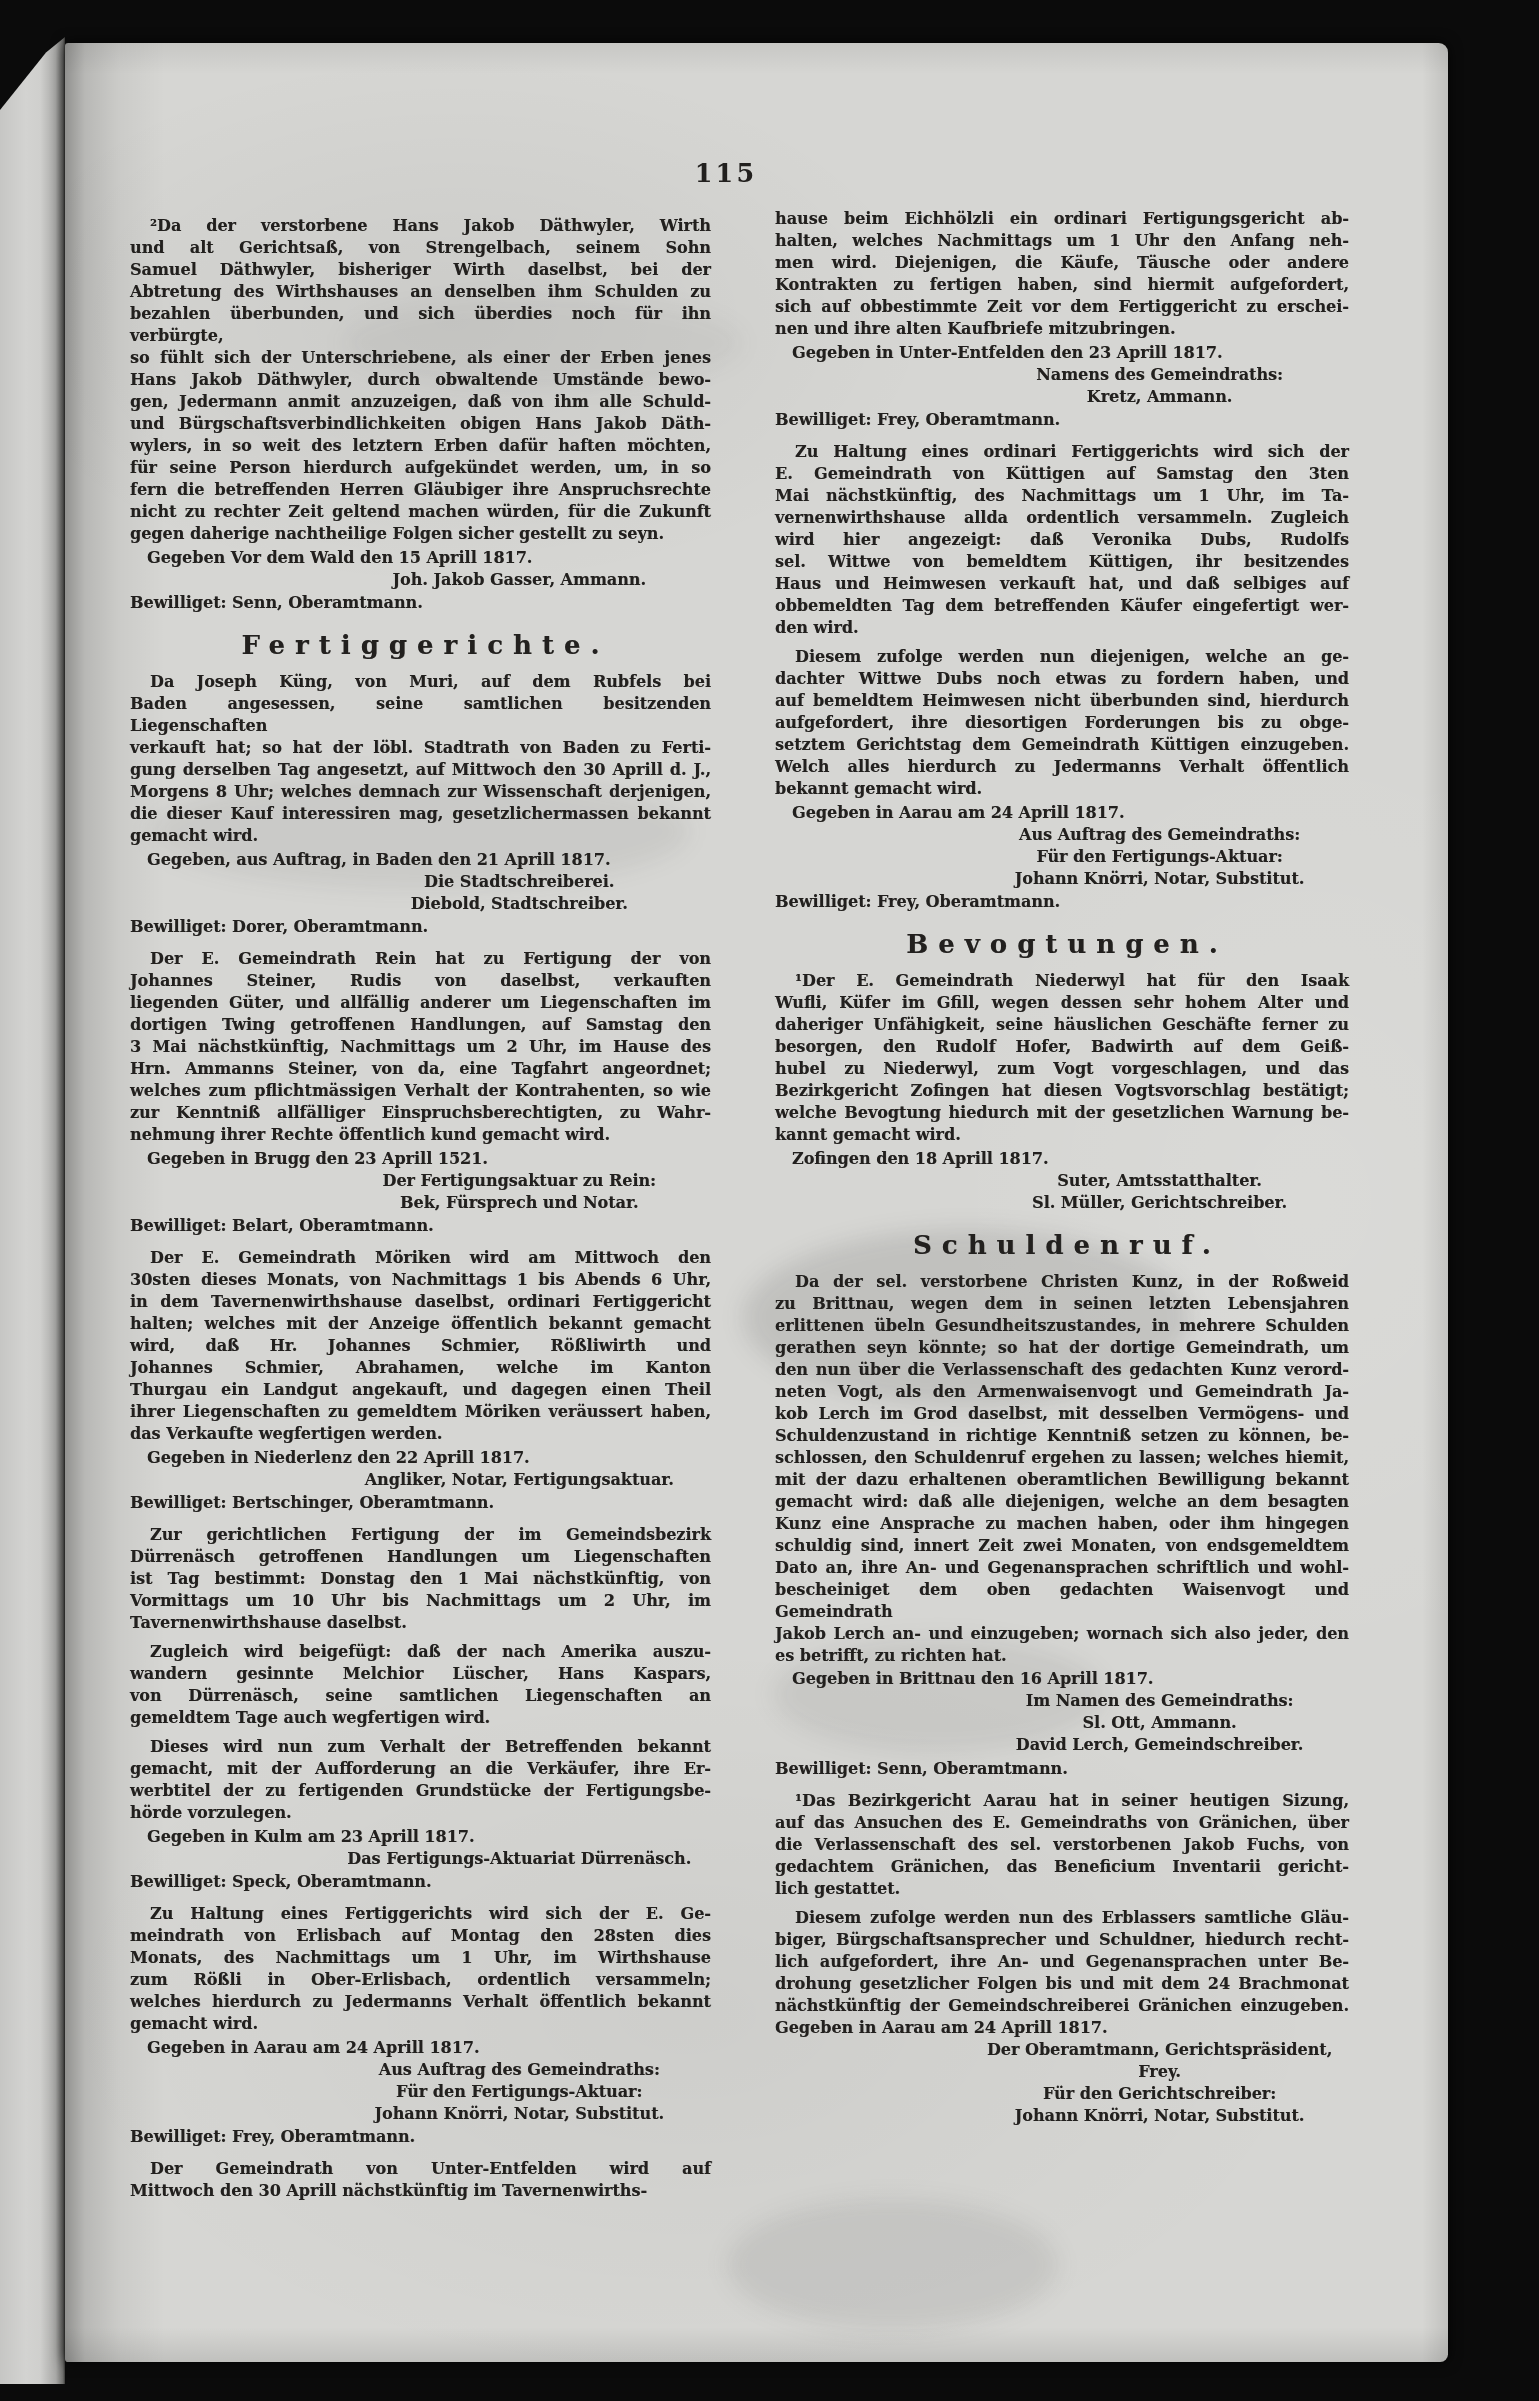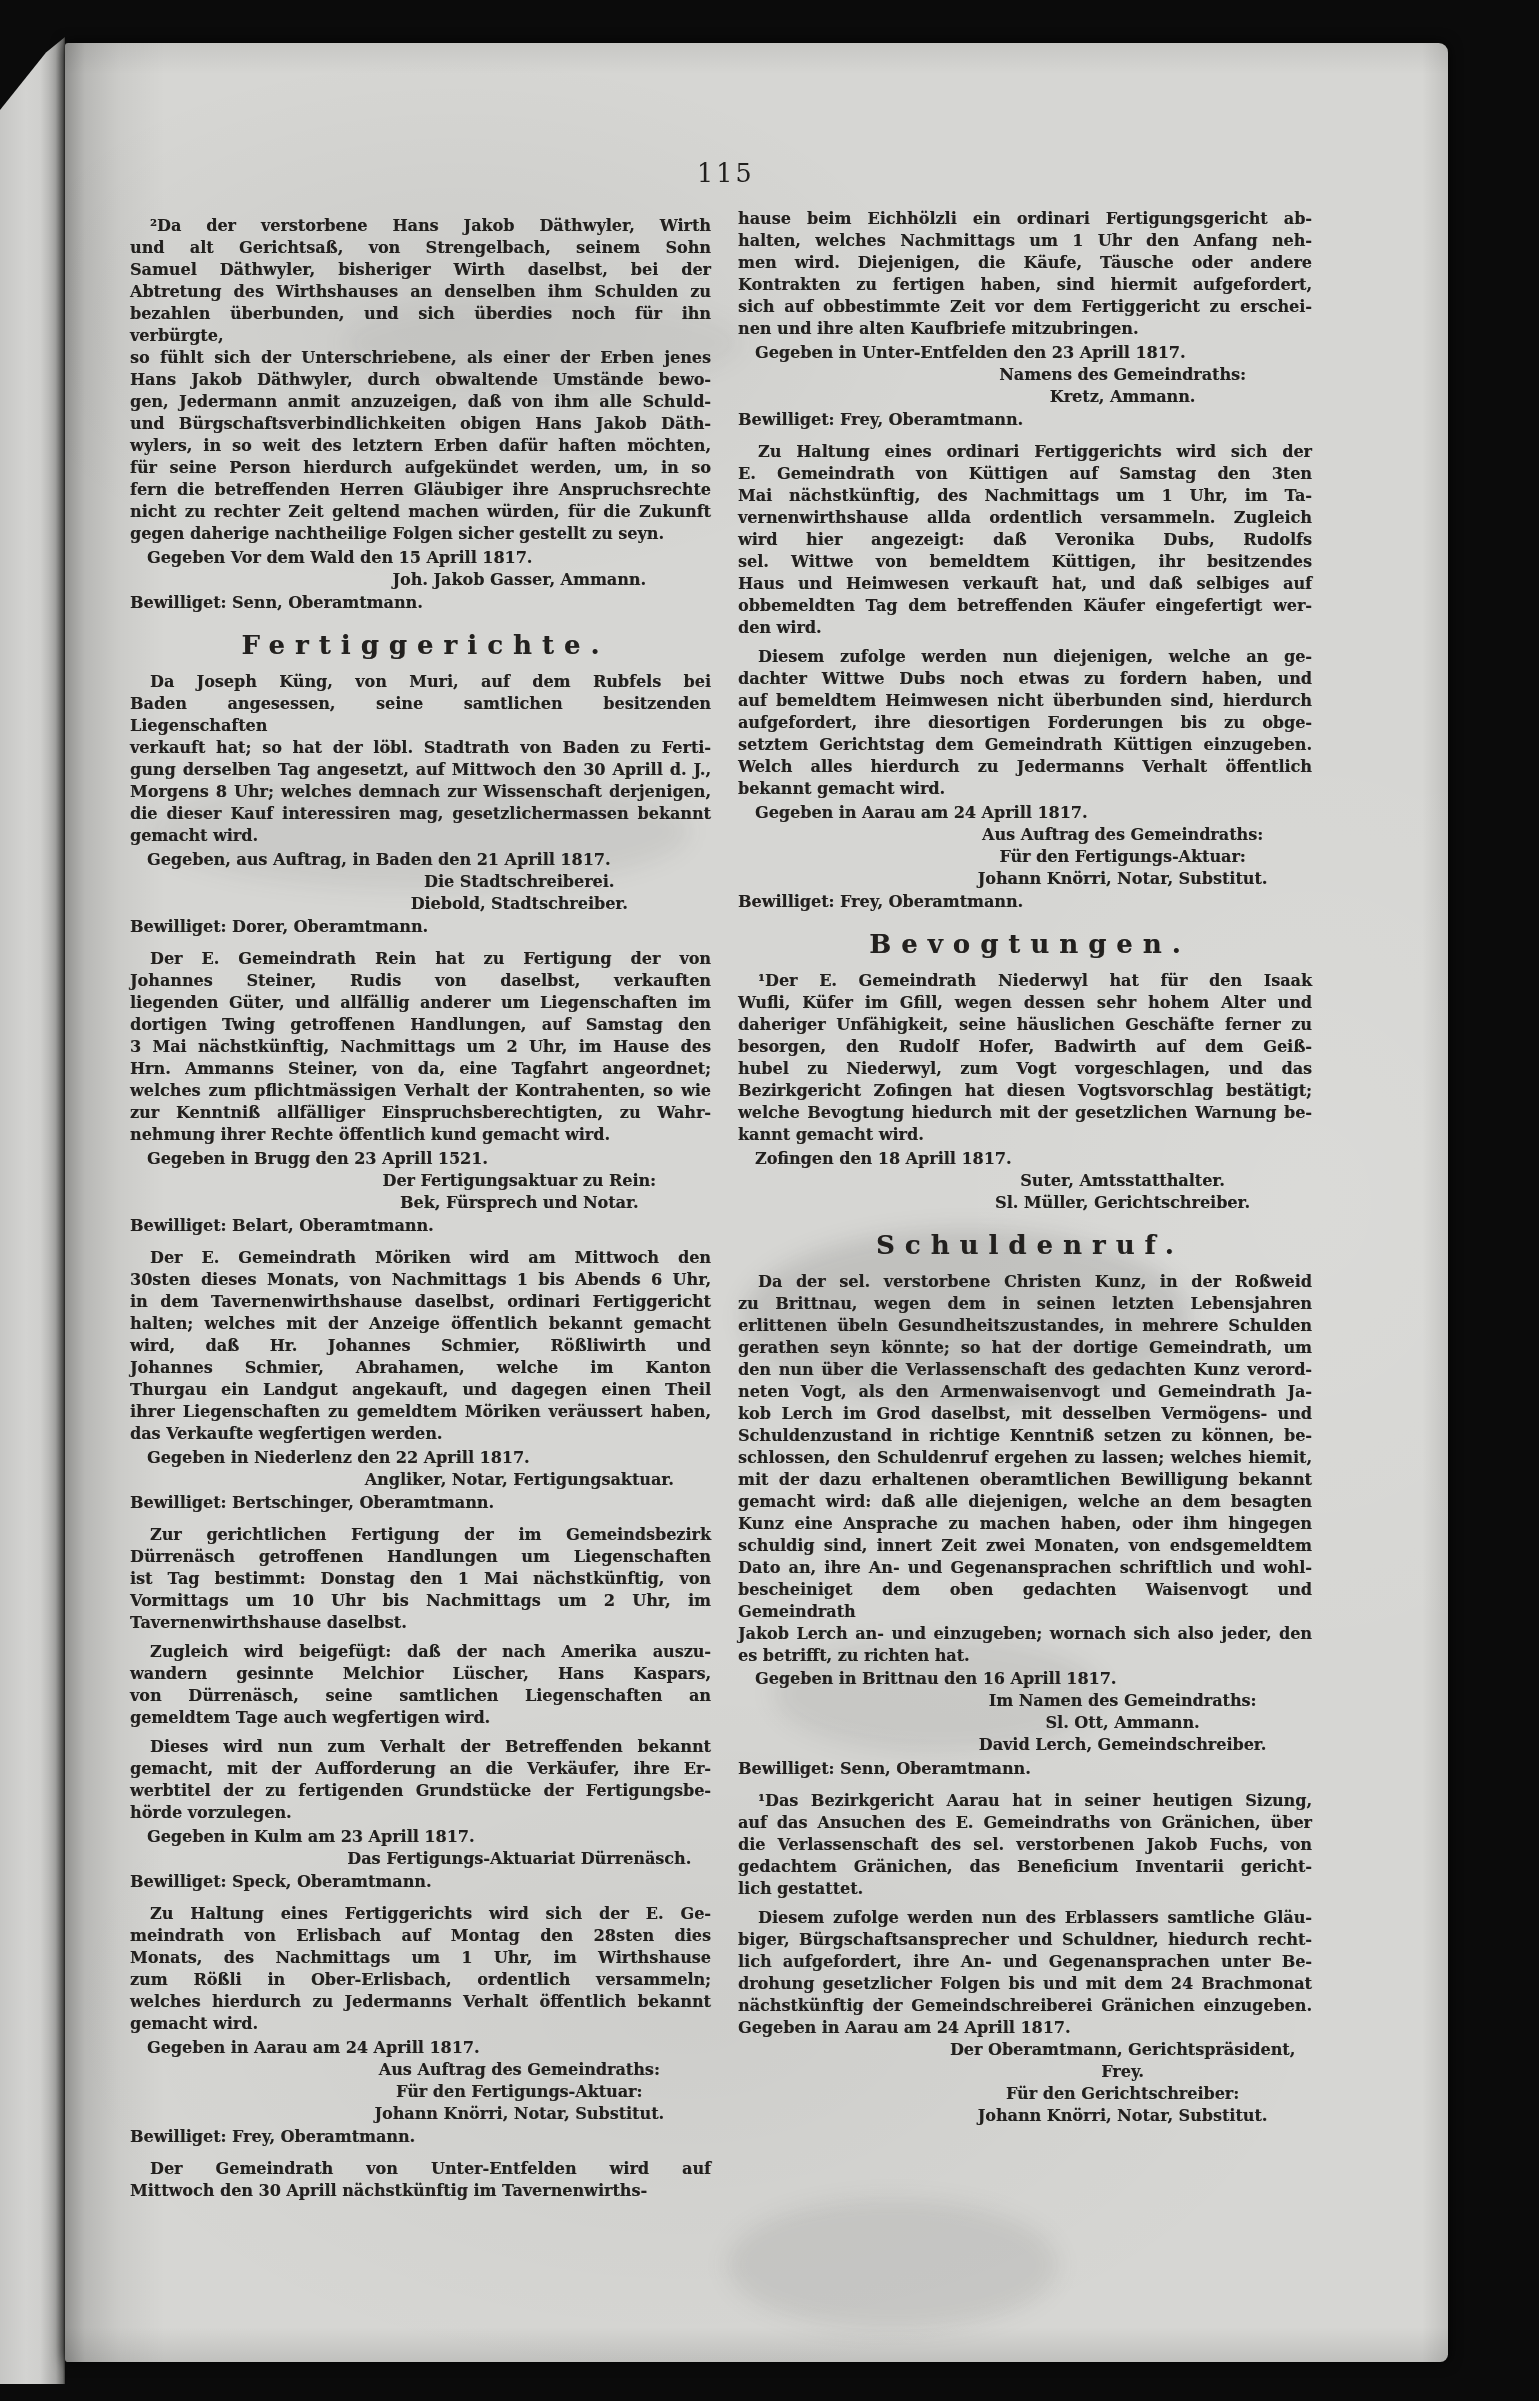--- a/index.html
+++ b/index.html
@@ -28,26 +28,26 @@
 
   
   .stain{position:absolute;border-radius:50%;filter:blur(10.8px);pointer-events:none;}
   .s1{left:85px;top:731px;width:539px;height:115px;background:rgba(60,60,58,0.07);}
   .s2{left:678px;top:1186px;width:447px;height:177px;background:rgba(55,55,53,0.13);}
   .s3{left:708px;top:1594px;width:331px;height:115px;background:rgba(55,55,53,0.08);}
   .s4{left:662px;top:2156px;width:331px;height:131px;background:rgba(55,55,53,0.09);}
   .s5{left:277px;top:254px;width:400px;height:92px;background:rgba(60,60,58,0.05);}
 
   .page-number{position:absolute;left:615px;top:115px;width:92px;text-align:center;
-    font-size:25.4px;font-weight:normal;letter-spacing:3.1px;color:#22201e;}
+    font-size:25.4px;font-weight:bold;letter-spacing:3.1px;color:#22201e;}
 
   .col{position:absolute;top:165px;color:#22201e;font-size:16px;line-height:22px;
     font-weight:bold;text-shadow:0.3px 0.3px 0.5px rgba(40,38,36,0.45);}
   #col-left{left:65px;width:581px;}
-  #col-right{left:673px;width:574px;}
+  #col-right{left:710px;width:574px;}
 
   .line{text-align:justify;text-align-last:justify;}
   .line.first{text-indent:20px;}
   .line.last{text-align-last:left;}
   .para{margin-top:7px;}
   .para.cont{margin-top:0;}
   .date{text-indent:17px;margin-top:1.5px;}
   .sig{text-align:center;padding-left:34%;}
   .approval{margin-top:1.5px;margin-bottom:10px;}
   .heading{font-size:26px;line-height:34px;letter-spacing:10px;text-align:center;

